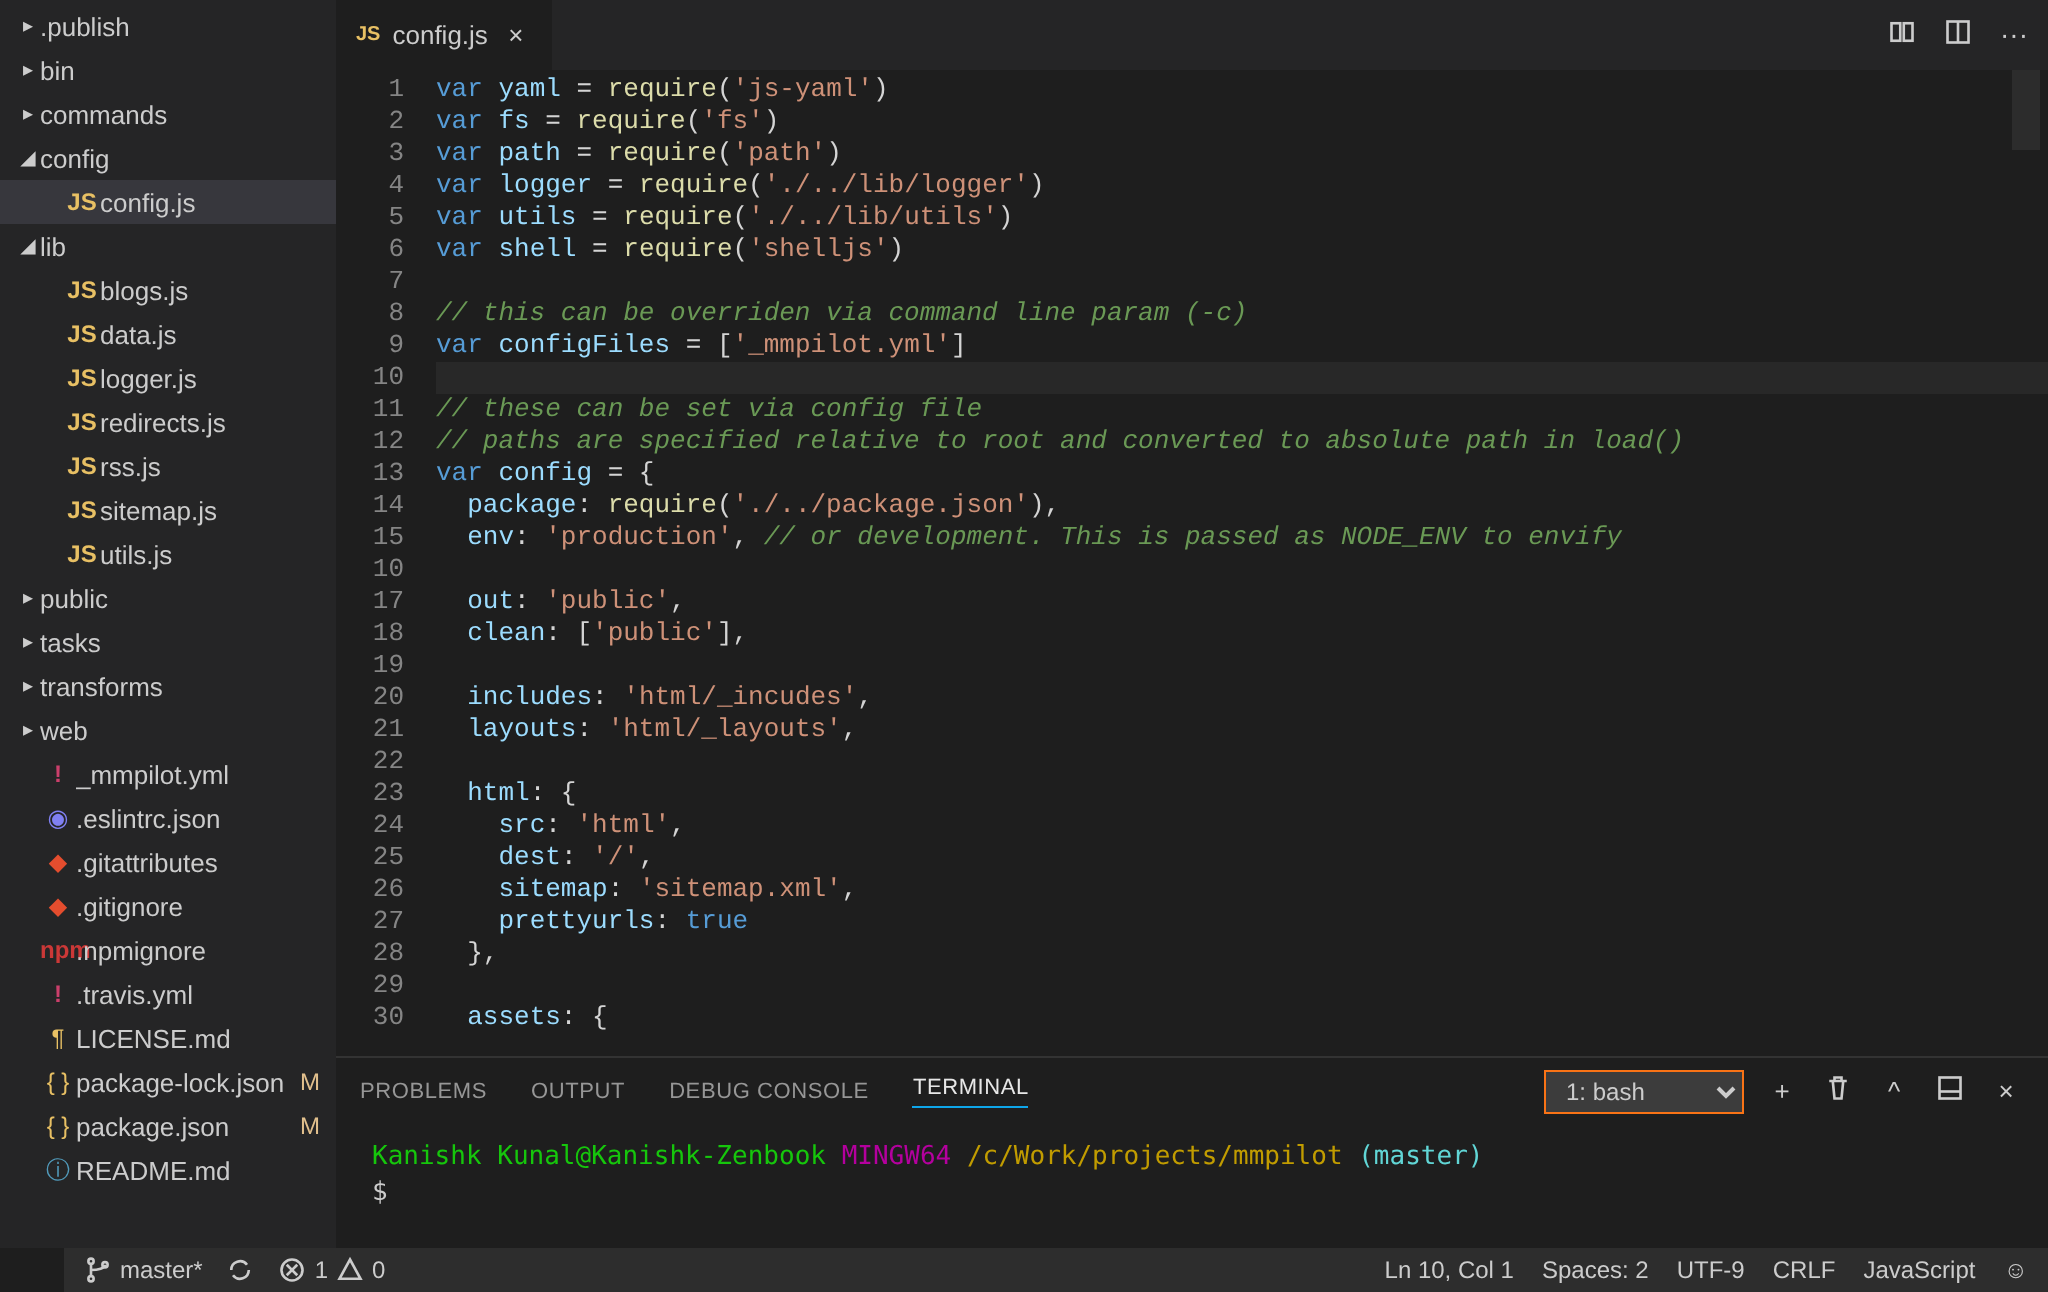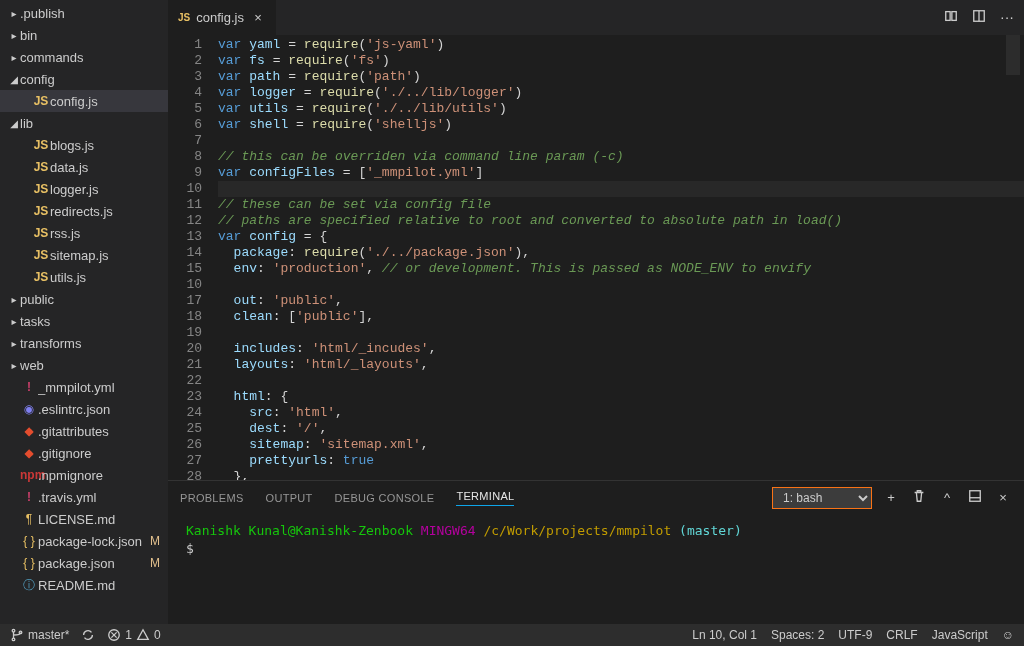--- a/index.html
+++ b/index.html
@@ -90,21 +90,21 @@
 .prop { color: #9cdcfe; }
 .punc { color: #d4d4d4; }
 .minimap {
   position: absolute;
   right: 0;
   top: 0;
   width: 18px;
   height: 100%;
 }
 .minimap-overlay { width: 14px; height: 40px; background: rgba(100,100,100,0.2); }
-.panel { height: 144px; border-top: 1px solid #333; background: #1e1e1e; display: flex; flex-direction: column; }
+.panel { height: 96px; border-top: 1px solid #333; background: #1e1e1e; display: flex; flex-direction: column; }
 .panel-tabs { display: flex; align-items: center; height: 33px; padding: 0 12px; gap: 22px; }
 .panel-tab { font-size: 11px; color: #969696; cursor: pointer; text-transform: uppercase; letter-spacing: 0.3px; }
 .panel-tab.active { color: #e7e7e7; border-bottom: 1px solid #0ea5e9; padding-bottom: 3px; }
 .panel-right { margin-left: auto; display: flex; align-items: center; gap: 10px; }
 .dropdown { background: #3c3c3c; color: #cccccc; border: 1px solid #f97316; font-size: 12px; padding: 2px 18px 2px 6px; width: 100px; }
 .panel-action { color: #cccccc; cursor: pointer; font-size: 13px; width: 18px; text-align: center; }
 .terminal { flex: 1; padding: 8px 18px; font-family: 'Consolas', monospace; font-size: 13px; line-height: 18px; }
 .term-green { color: #16c60c; }
 .term-purple { color: #b4009e; }
 .term-yellow { color: #c19c00; }
@@ -115,21 +115,21 @@
   background: #16825d;
   background: #1f1f1f;
   background: #2b2b2b;
   display: flex;
   align-items: center;
   color: #cccccc;
   font-size: 12px;
   padding: 0 10px;
   gap: 12px;
 }
-.status-bar { background: #2b2b2b; }
+.status-bar { background: #2b2b2b; margin-left: 32px; }
 .status-bar { background: #0e5a8a; background: #252526; }
 .status-bar { background: #252526; }
 
 .status-bar { background: #2d2d2d; }
 .status-item { display: flex; align-items: center; gap: 4px; cursor: pointer; }
 .status-right { margin-left: auto; display: flex; gap: 14px; }
 svg { width: 14px; height: 14px; fill: none; stroke: currentColor; stroke-width: 1.5; }
 </style>
 </head>
 <body>

